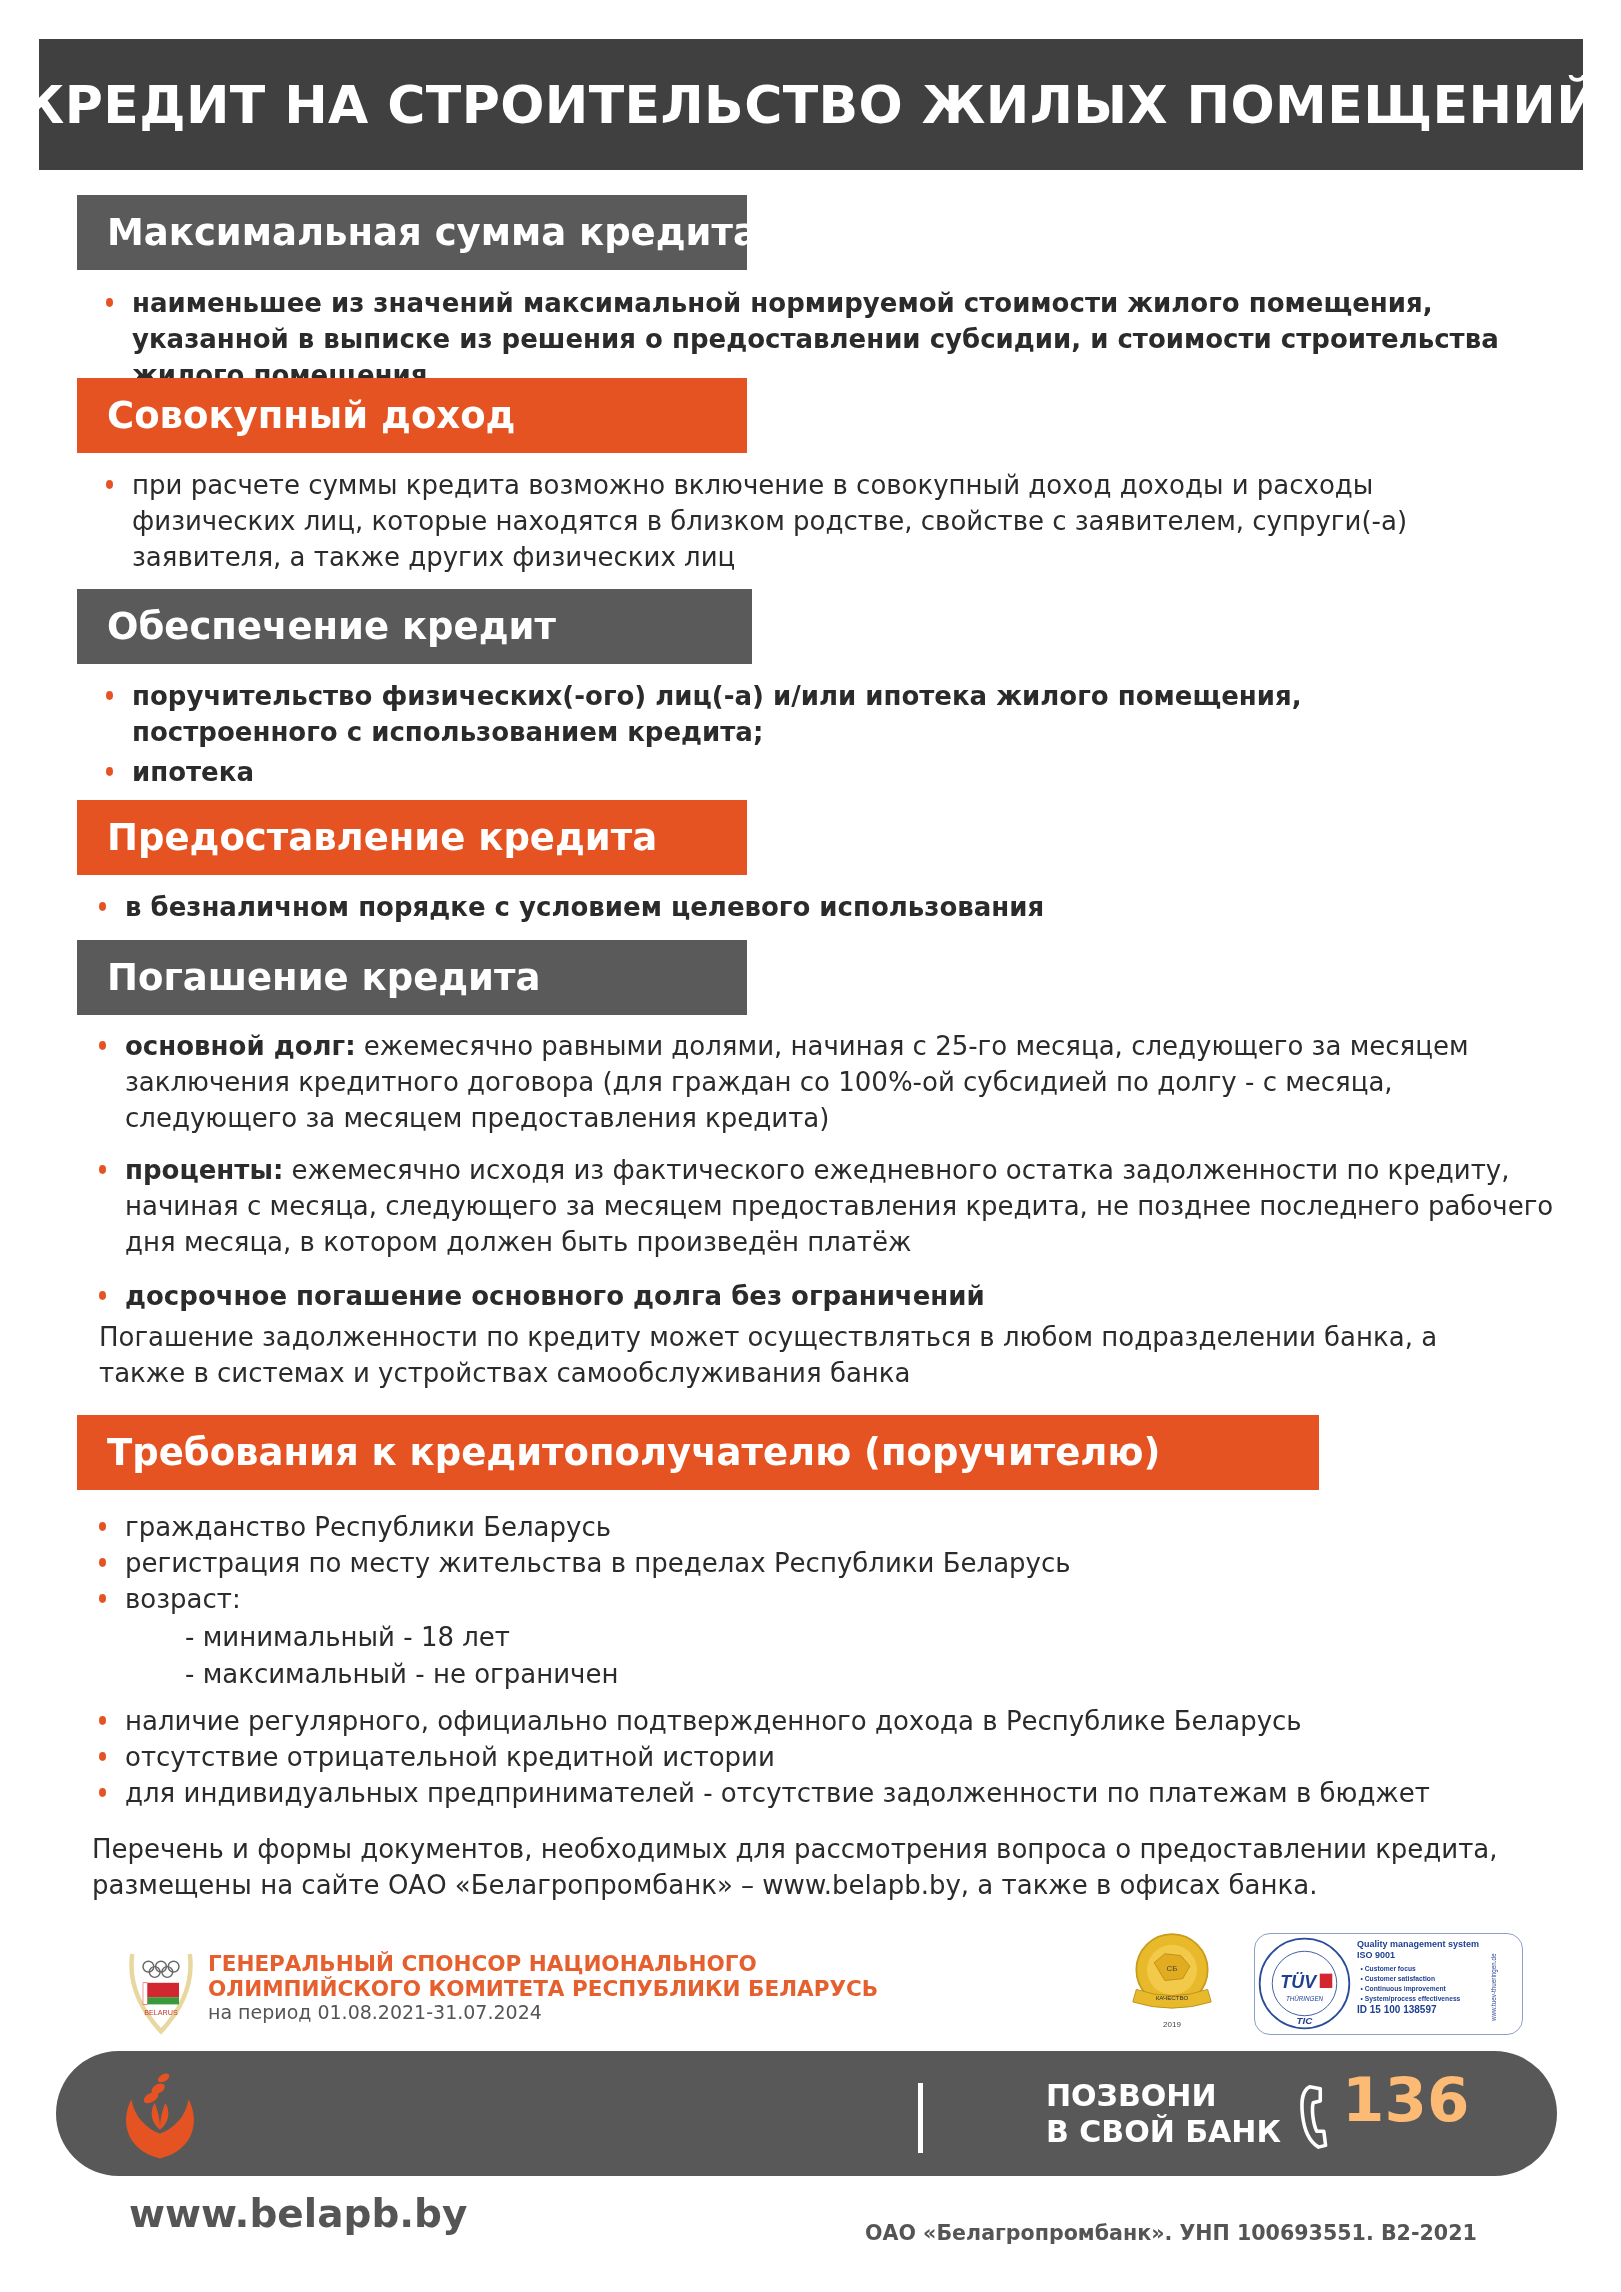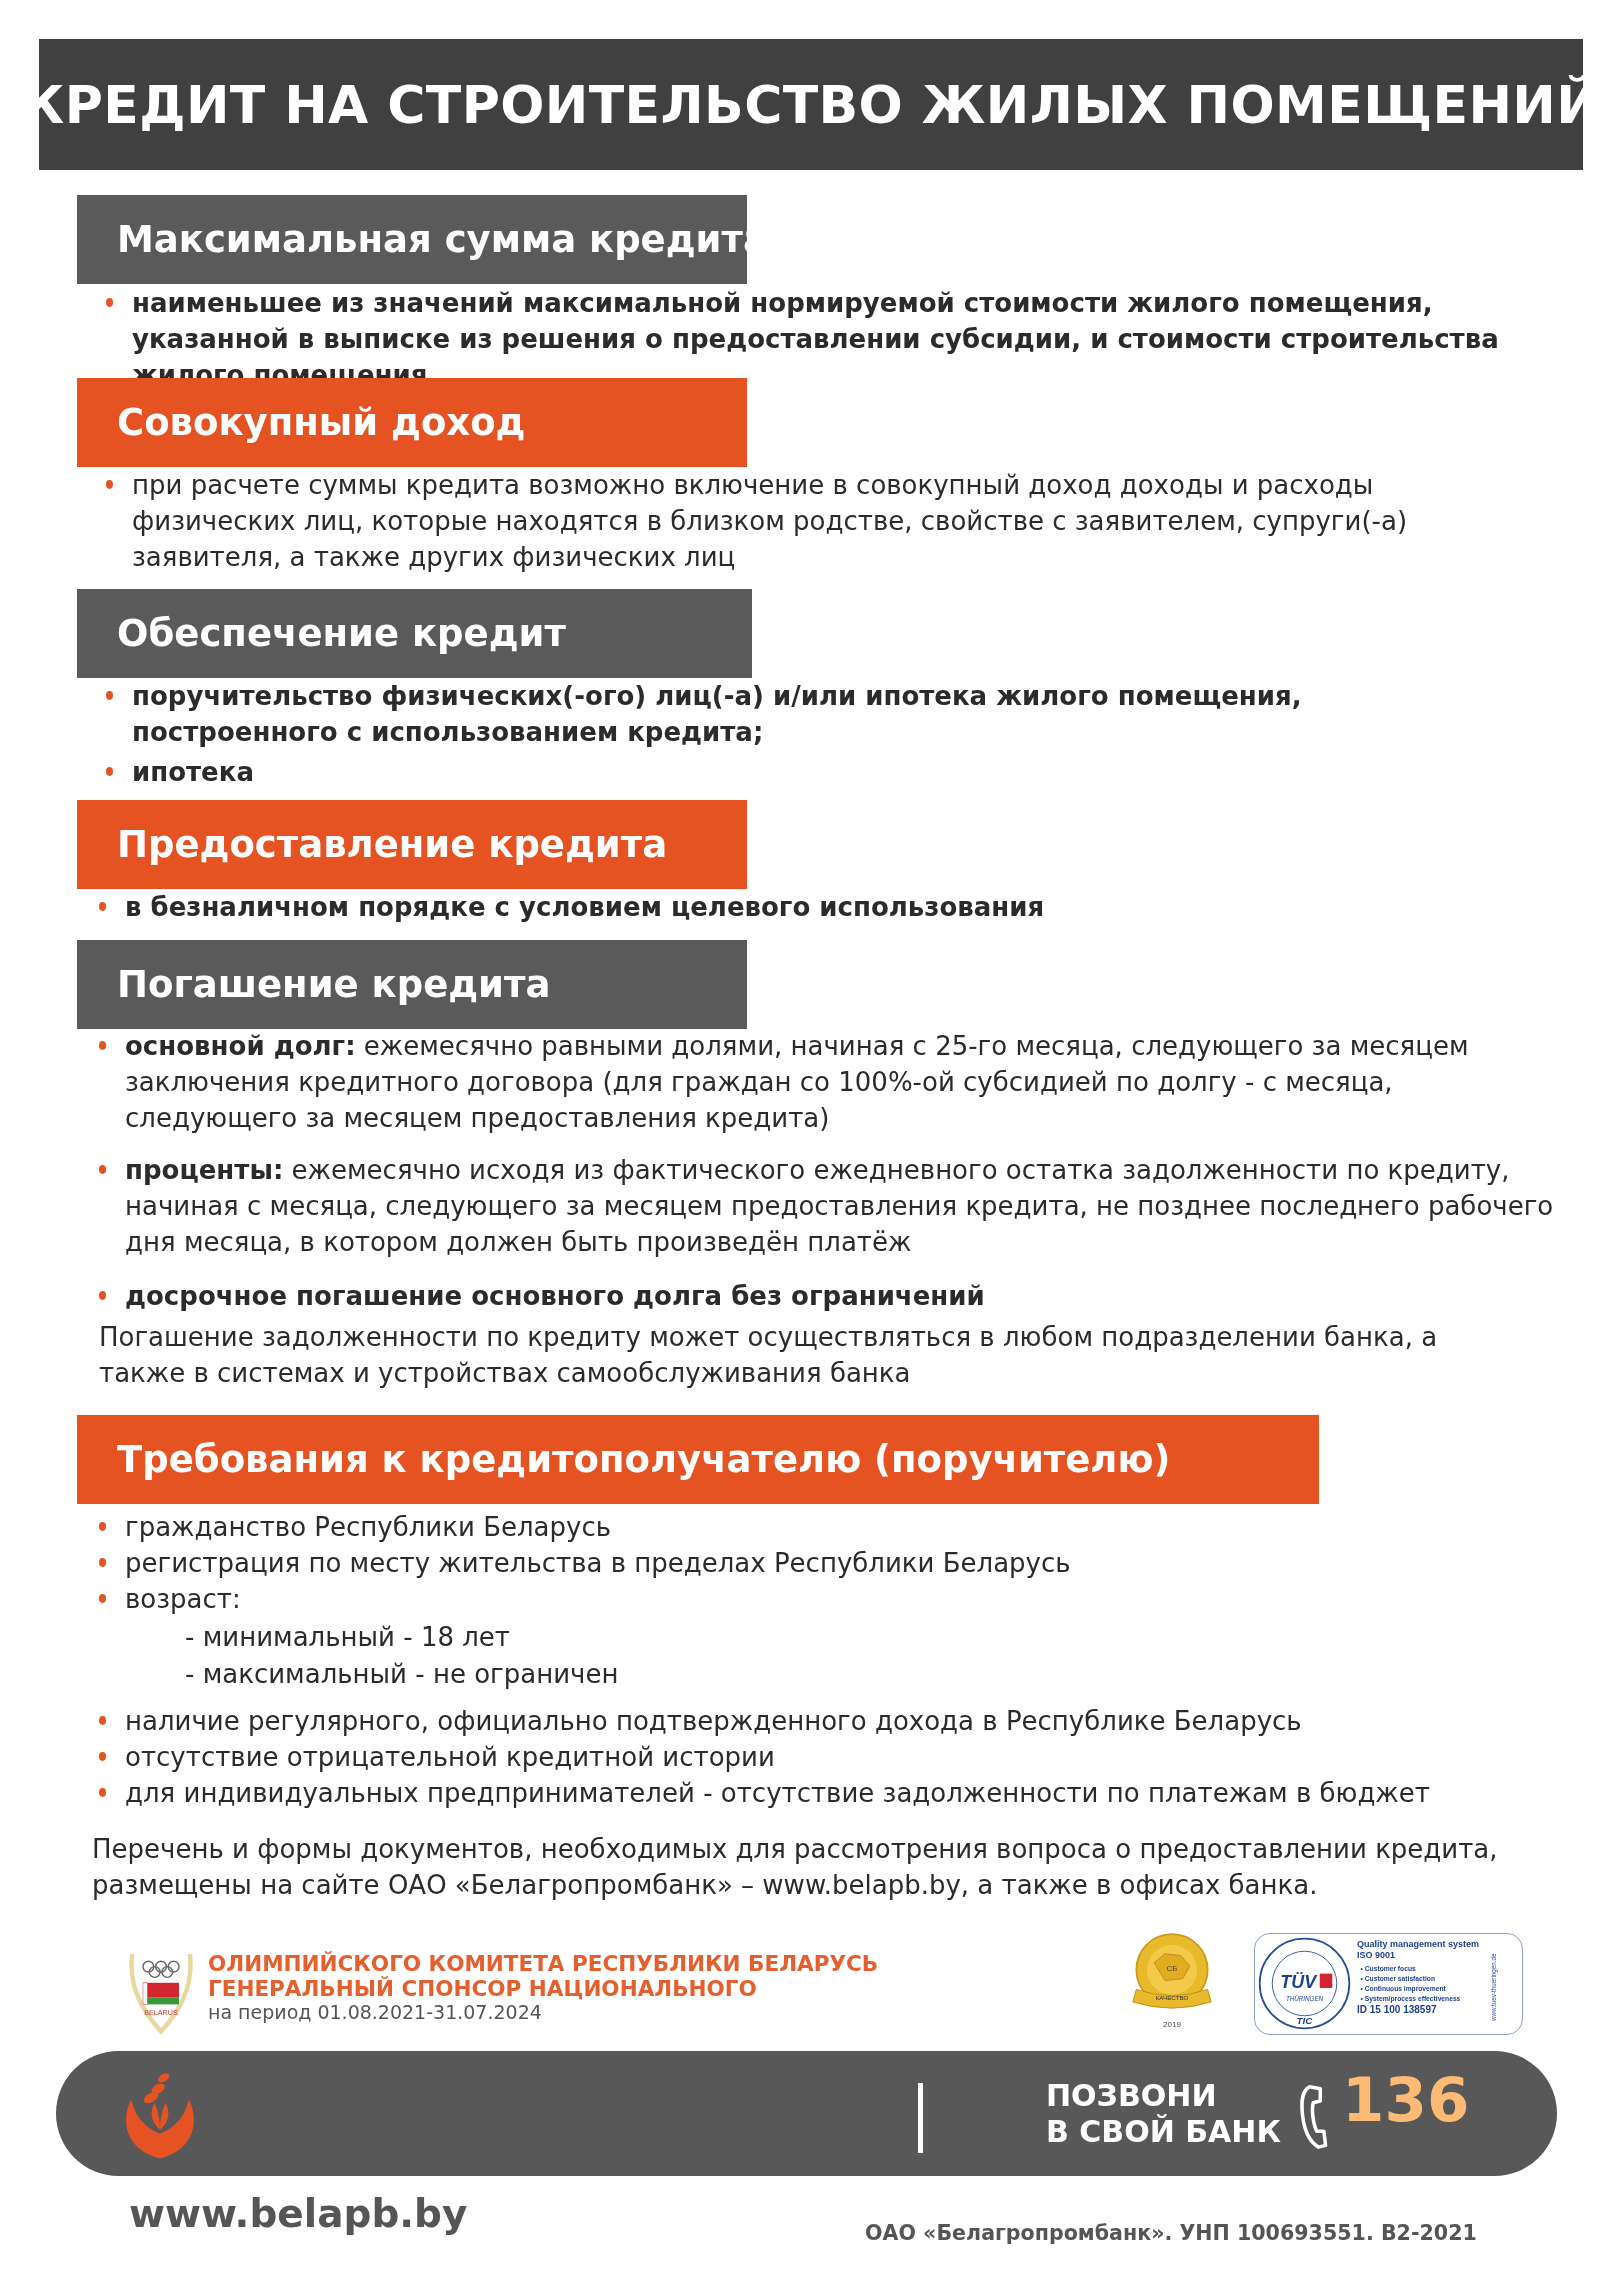--- a/index.html
+++ b/index.html
@@ -2,21 +2,21 @@
 <html style="font-size:14.3px"><head>
 <meta charset="utf-8">
 <style>
   html, body { margin: 0; padding: 0; background: #ffffff; }
   body { width: 1622px; height: 2293px; position: relative; overflow: hidden;
          font-family: "DejaVu Sans", sans-serif; color: #2b2b2b; }
   .abs { position: absolute; }
   .header { left: 39px; top: 39px; width: 1544px; height: 131px; background: #404040;
             display: flex; align-items: center; justify-content: center; }
   .header h1 { margin: 0; color: #fff; font-size: 52px; font-weight: bold; letter-spacing: 0.4px; white-space: nowrap; }
-  .sec { height: 89px; display: flex; align-items: center; padding-left: 40px; box-sizing: border-box; }
+  .sec { height: 75px; display: flex; align-items: center; padding-left: 30px; box-sizing: border-box; }
   .sec span { color: #fff; font-size: 37px; font-weight: bold; white-space: nowrap; }
   .gray { background: #5a5a5a; }
   .orange { background: #e55322; }
   ul.blt { list-style: none; margin: 0; padding: 0; }
   ul.blt li { position: relative; padding-left: 39px; font-size: 26px; line-height: 36px; }
   ul.blt li::before { content: ""; position: absolute; left: 12.5px; top: 13.4px; width: 7.2px; height: 9px;
                       border-radius: 50%; background: #e55322; }
   .b { font-weight: bold; }
   .para { font-size: 26px; line-height: 36px; }
   .sub { padding-left: 99px; font-size: 26px; line-height: 37px; }
@@ -107,22 +107,22 @@
       <circle cx="33" cy="30" r="6"></circle>
         <circle cx="47" cy="30" r="6"></circle>
     </g>
     <rect x="20" y="42" width="40" height="16" fill="#d22730"></rect>
     <rect x="20" y="58" width="40" height="8" fill="#3a9a3a"></rect>
     <rect x="20" y="42" width="5" height="24" fill="#fff" stroke="#d22730" stroke-width="0.5"></rect>
     <text class="badge-text" x="40" y="78" font-size="8" fill="#c0392b" text-anchor="middle">BELARUS</text>
   </svg>
 </div>
 <div class="abs" style="left:208px; top:1951px; width:716px;">
+  <div class="sponsor-title">ГЕНЕРАЛЬНЫЙ СПОНСОР НАЦИОНАЛЬНОГО</div>
   <div class="sponsor-title">ОЛИМПИЙСКОГО КОМИТЕТА РЕСПУБЛИКИ БЕЛАРУСЬ</div>
-  <div class="sponsor-title">ГЕНЕРАЛЬНЫЙ СПОНСОР НАЦИОНАЛЬНОГО</div>
   <div class="sponsor-period">на период 01.08.2021-31.07.2024</div>
 </div>
 
 <div class="abs" style="left:1127px; top:1927px; width:90px; height:107px;">
   <svg width="90" height="107" viewBox="0 0 100 120">
     <circle cx="50" cy="48" r="40" fill="#e9b92c" stroke="#c79c1a" stroke-width="2"></circle>
     <circle cx="50" cy="48" r="28" fill="#f3c94a"></circle>
     <path d="M30 40 L42 30 L60 32 L70 44 L62 58 L42 60 Z" fill="#e2ac20" stroke="#b98f16" stroke-width="1"></path>
     <text class="badge-text" x="50" y="49" font-size="9" fill="#444" text-anchor="middle">СБ</text>
     <path d="M10 70 Q50 84 90 70 L94 84 Q50 98 6 84 Z" fill="#e9b92c" stroke="#b98f16" stroke-width="1"></path>

